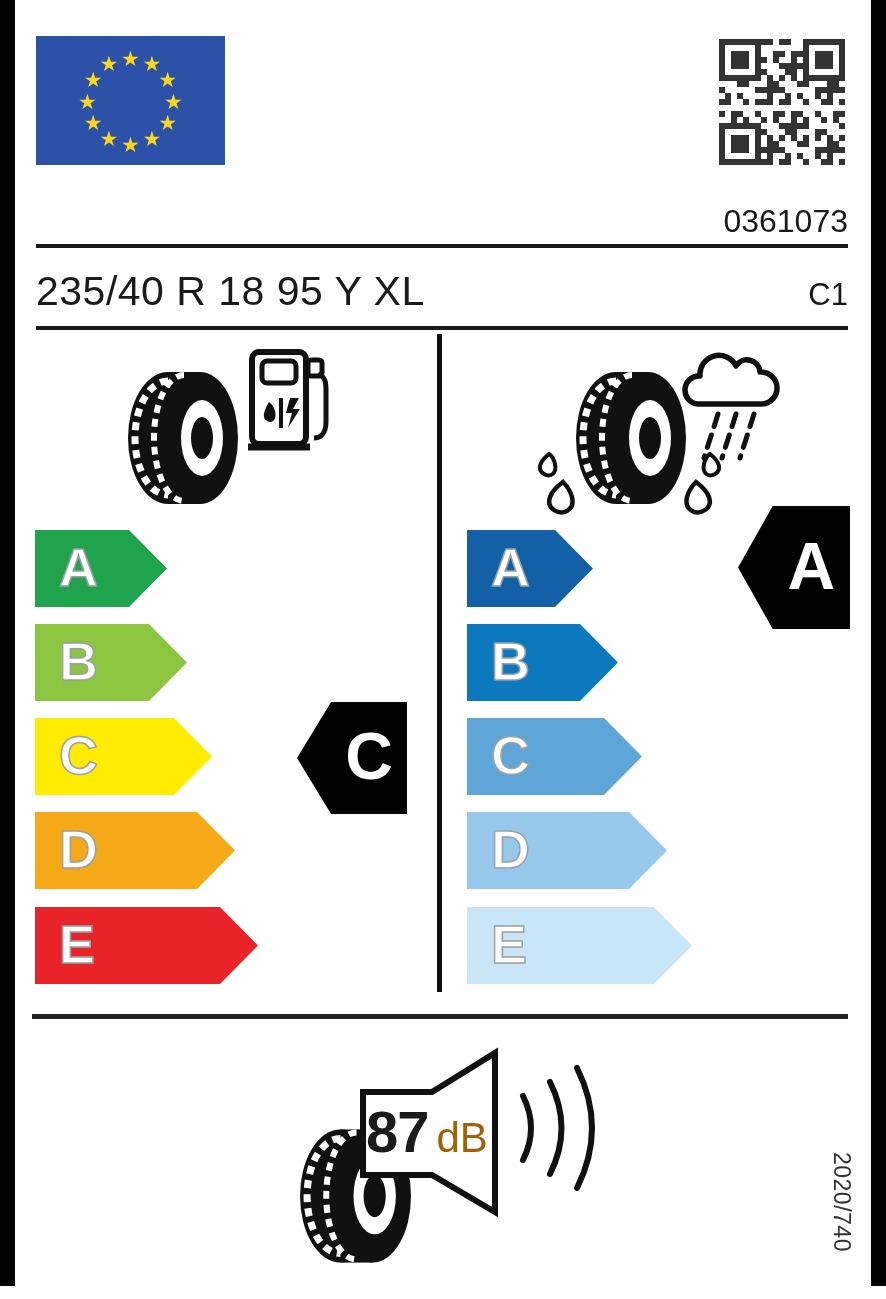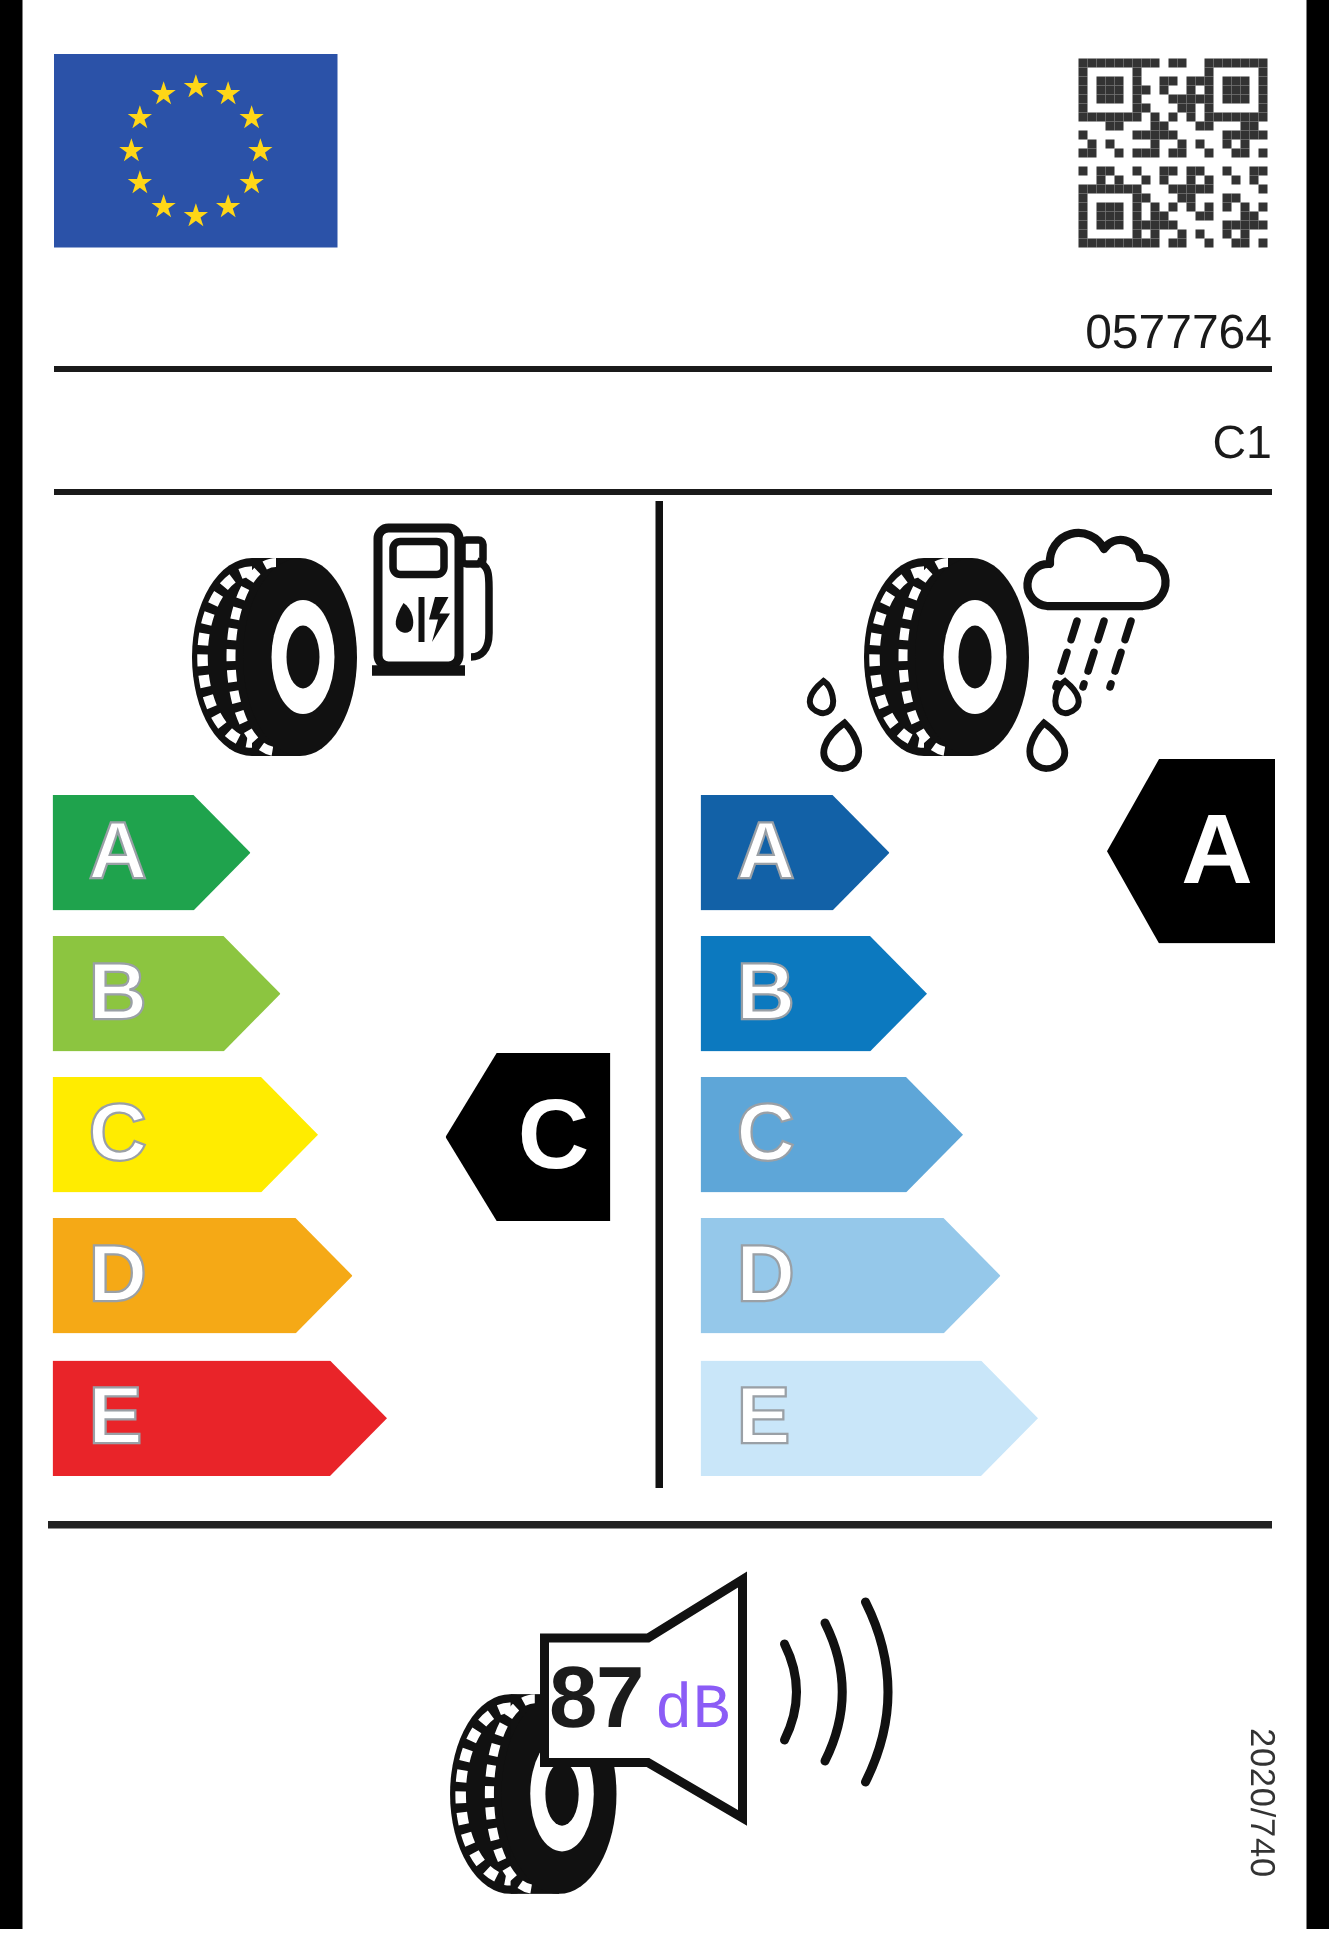--- a/index.html
+++ b/index.html
@@ -56,21 +56,21 @@
              clip-path:polygon(31% 0,100% 0,100% 100%,31% 100%,0 50%);}
   .indicator span{position:absolute;left:31%;right:0;top:50%;transform:translateY(-53%);
                   text-align:center;font-size:66px;font-weight:bold;color:#fff;}
   .fuel-ind{left:297px;top:702px;width:110px;height:112px;}
   .wet-ind{left:738px;top:506px;width:112px;height:123px;}
 
   
   .noise-value{position:absolute;left:366px;top:1100px;width:130px;white-space:nowrap;
                line-height:64px;z-index:4;}
   .noise-value .nv{font-size:58px;font-weight:bold;letter-spacing:-1px;color:#1b1b1b;}
-  .noise-value .nu{font-size:42px;margin-left:8px;color:#8b5cf6;font-family:Liberation Mono, monospace;}
+  .noise-value .nu{font-size:42px;margin-left:8px;color:#a16207;}
   .abc{position:absolute;left:404px;top:1200px;z-index:4;line-height:64px;white-space:nowrap;color:#111;}
   .abc .abc-a{font-size:42px;}
   .abc .abc-b{font-size:61px;font-weight:bold;}
   .abc .abc-c{font-size:40px;}
   .regulation{position:absolute;left:828px;top:1152px;height:130px;writing-mode:vertical-rl;
               font-size:23px;color:#333;letter-spacing:0.5px;}
   .z2{z-index:2;} .z3{z-index:3;}
 </style>
 </head>
 <body>
@@ -325,22 +325,23 @@
       <i style="left: 43px; top: 121px; width: 6px; height: 6px;"></i>
       <i style="left: 49px; top: 121px; width: 6px; height: 6px;"></i>
       <i style="left: 61px; top: 121px; width: 6px; height: 6px;"></i>
       <i style="left: 67px; top: 121px; width: 6px; height: 6px;"></i>
       <i style="left: 85px; top: 121px; width: 6px; height: 6px;"></i>
       <i style="left: 103px; top: 121px; width: 6px; height: 6px;"></i>
       <i style="left: 109px; top: 121px; width: 6px; height: 6px;"></i>
       <i style="left: 121px; top: 121px; width: 6px; height: 6px;"></i>
     </div>
 
-  <div class="label-number">0577764</div>
+  <div class="label-number">0361073</div>
   <div class="rule rule1"></div>
+  <div class="tire-size">235/40 R 18 95 Y XL</div>
   <div class="tire-class">C1</div>
   <div class="rule rule2"></div>
 
   <svg class="icon-svg" style="left:124px;top:366px" width="115" height="144" viewBox="0 0 115 142">
       <use href="#tire" xlink:href="#tire"></use>
     </svg>
 
   <svg class="icon-svg" style="left:246px;top:346px" width="84" height="110" viewBox="0 0 84 110">
     <rect x="62" y="14" width="14" height="16" rx="3" fill="#fff" stroke="#111" stroke-width="5"></rect>
     <path d="M 72,28 C 80,31 80,37 80,46 L 80,76 C 80,88 74,92 68,92" fill="none" stroke="#111" stroke-width="5"></path>

